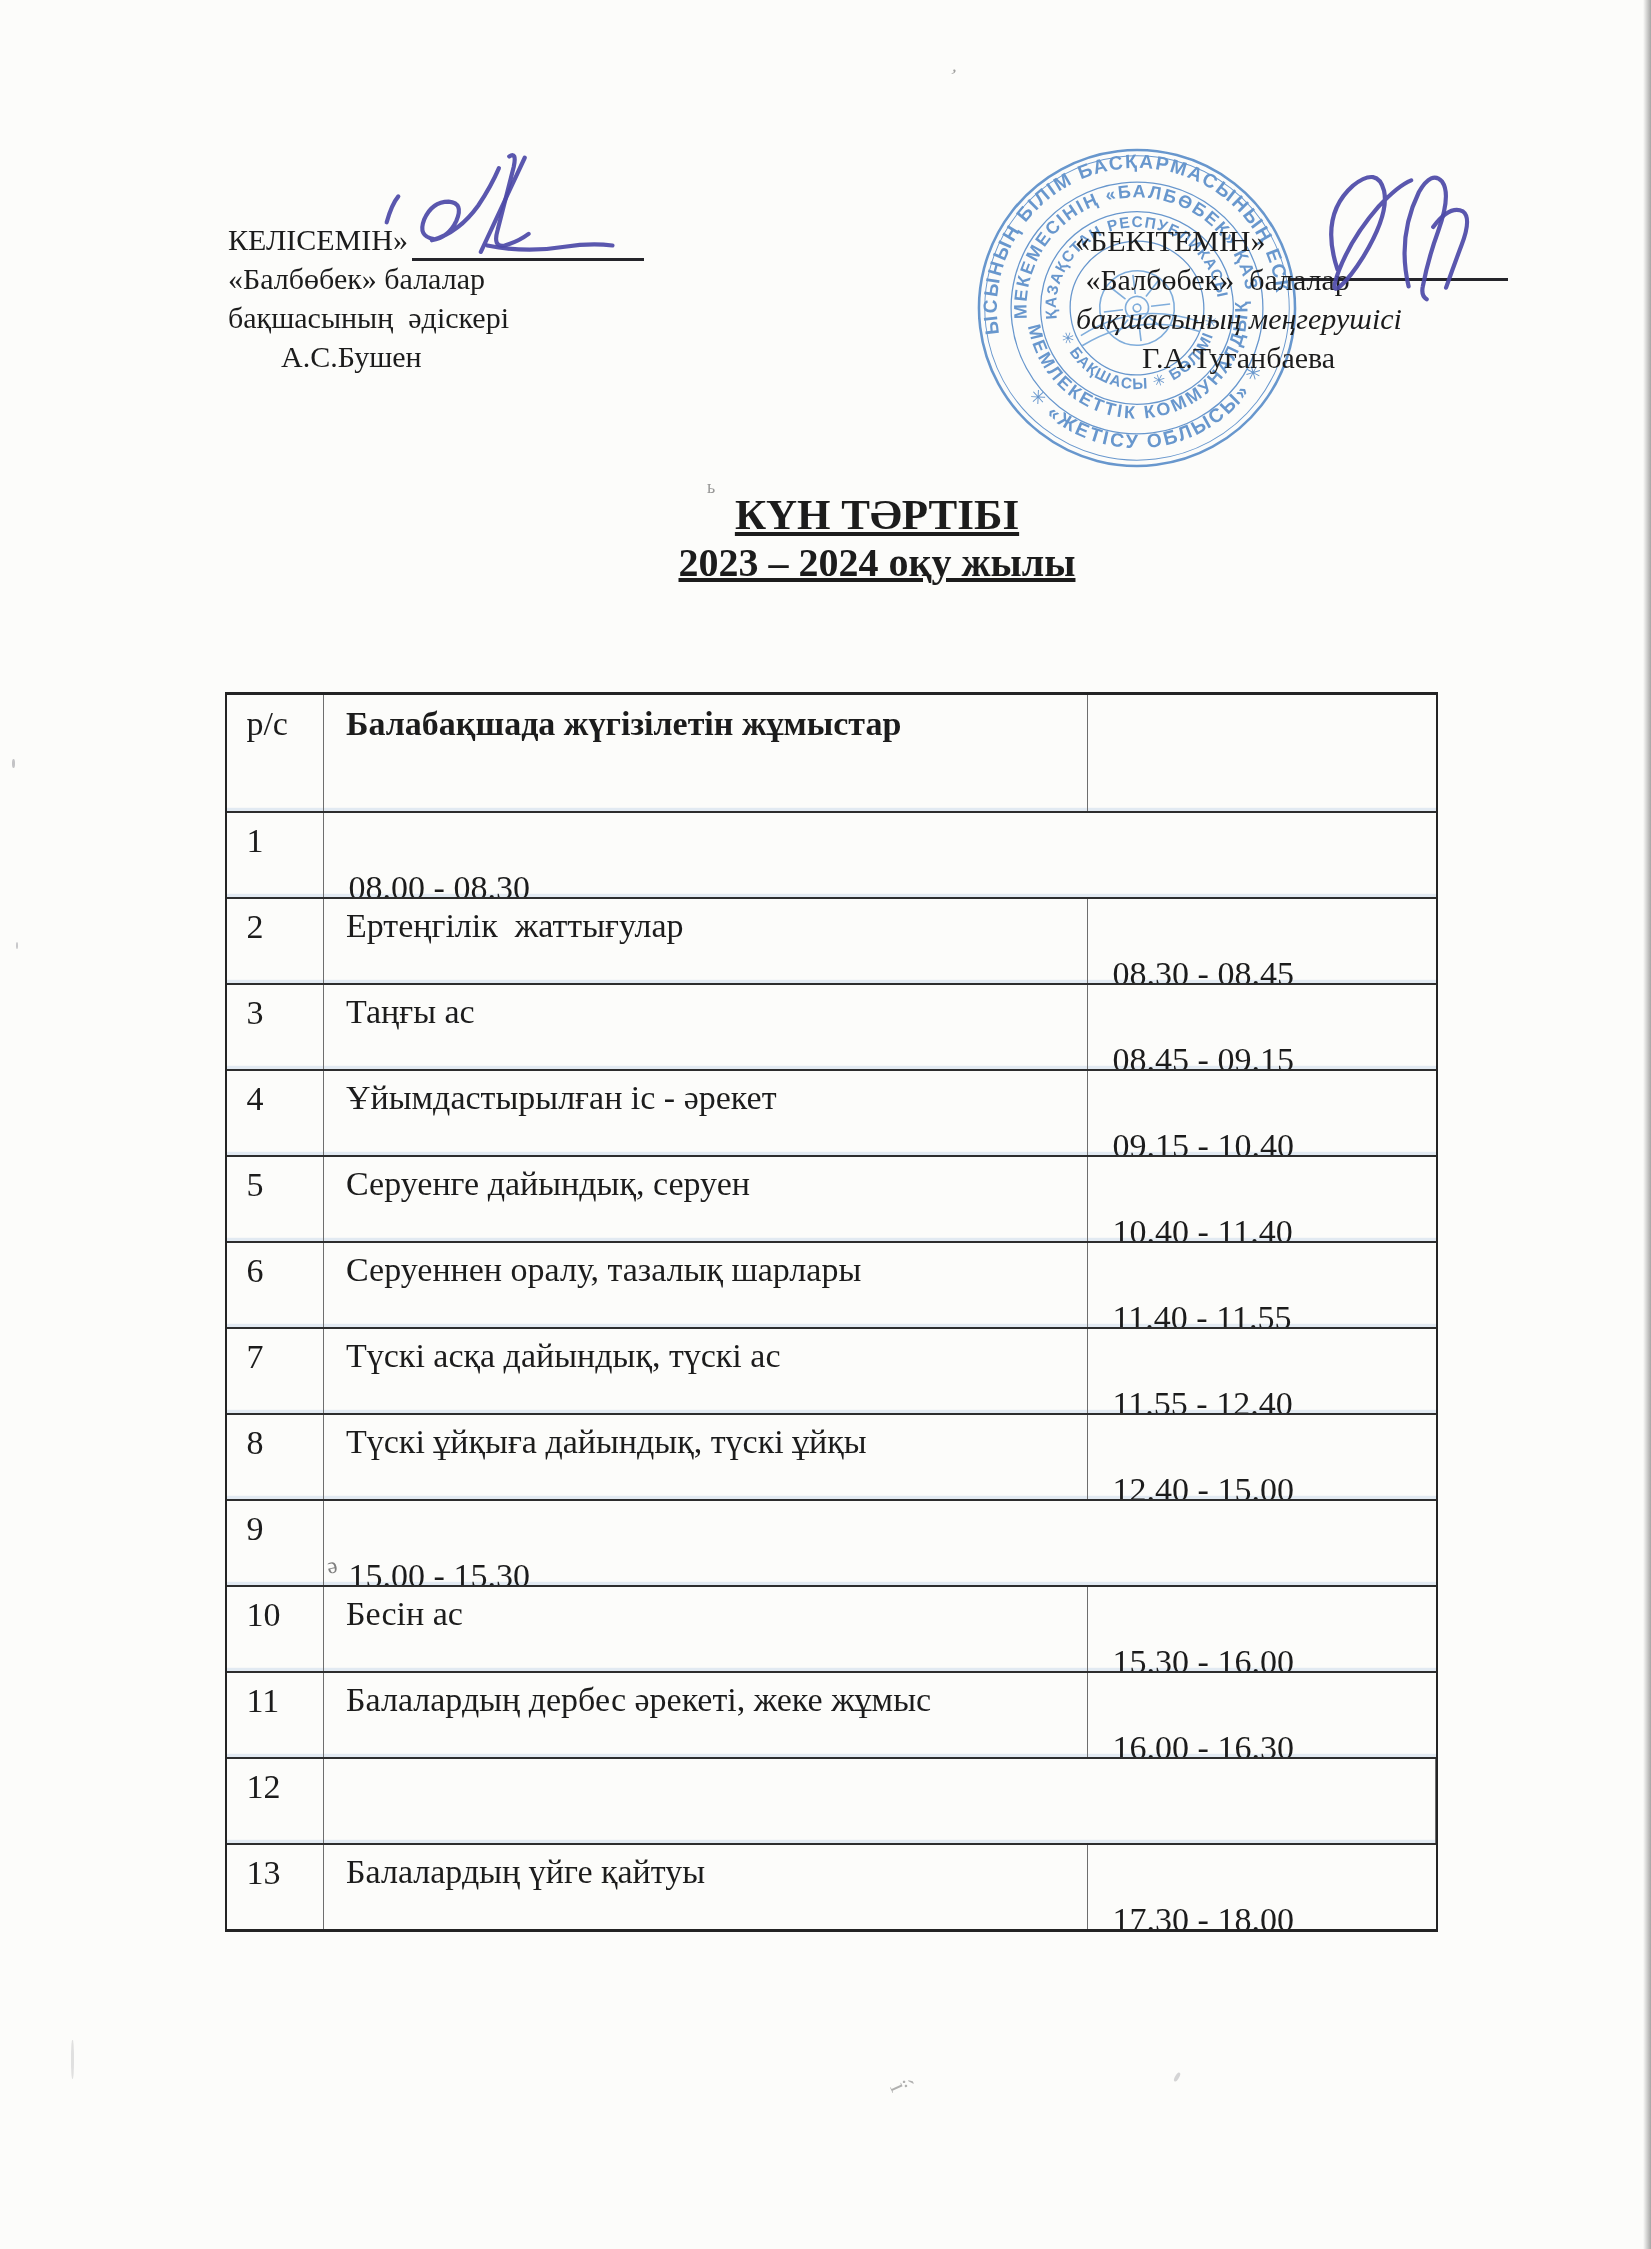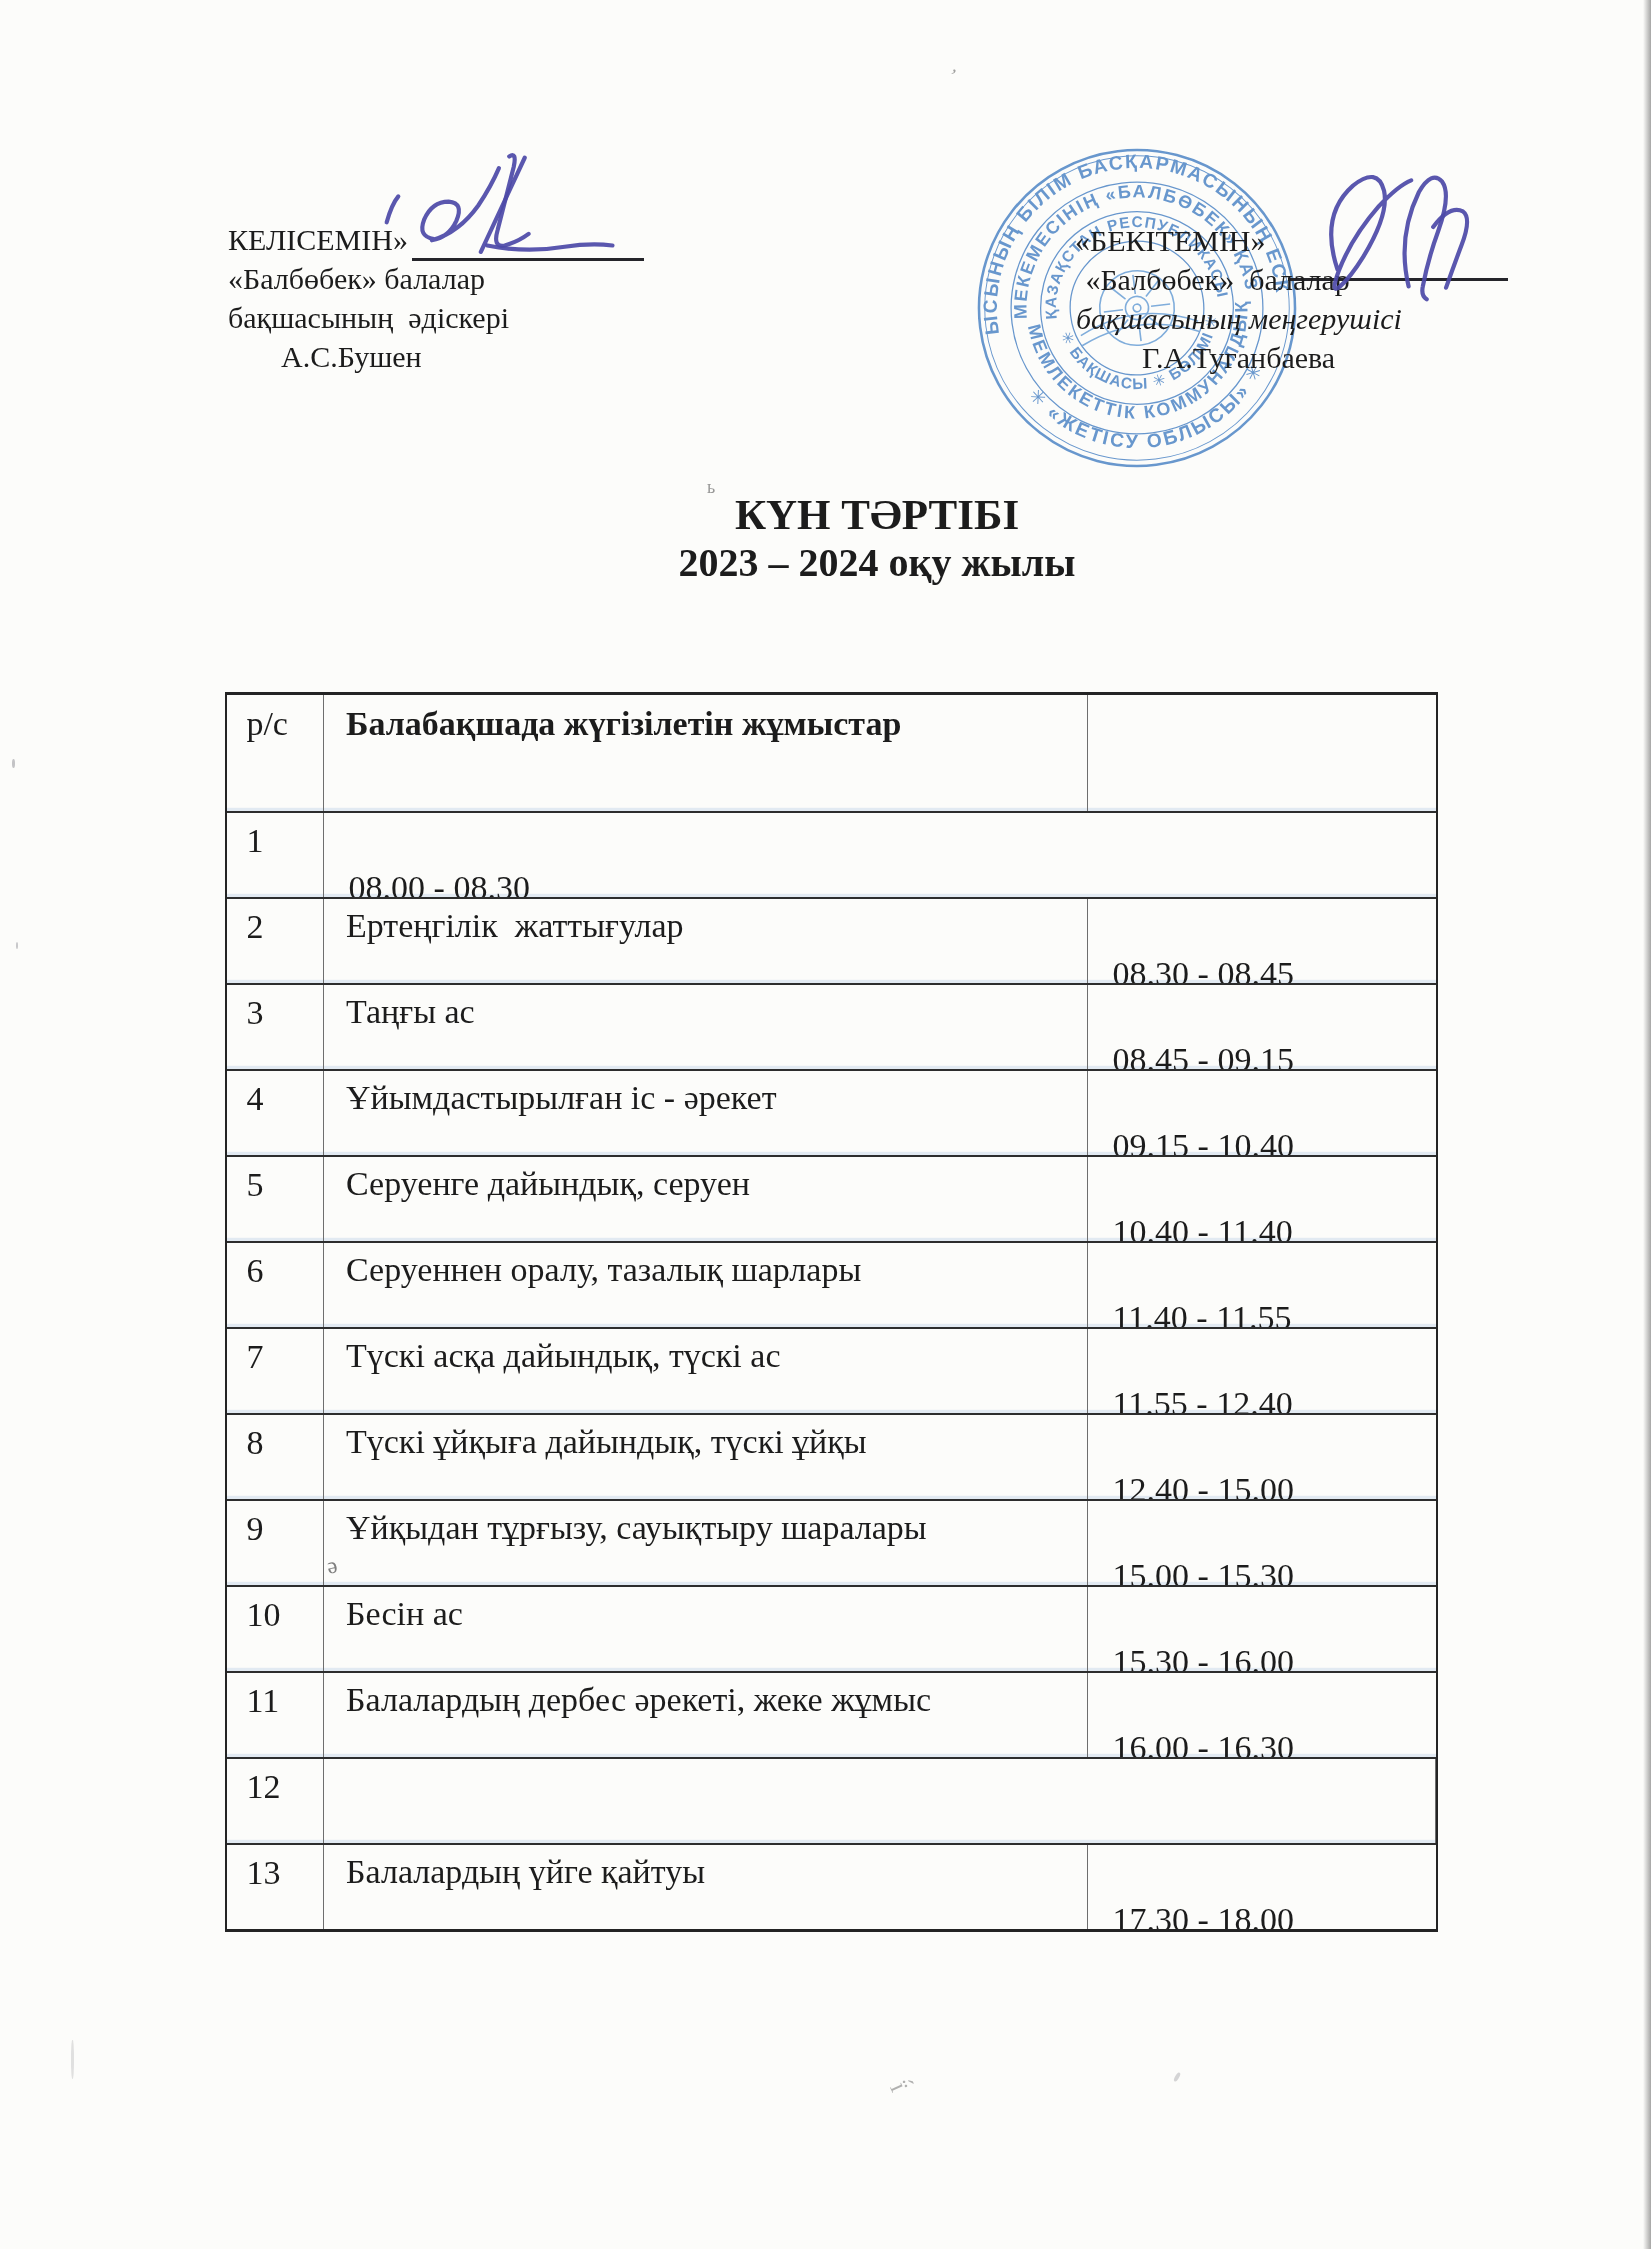--- a/index.html
+++ b/index.html
@@ -30,21 +30,21 @@
   .sig-svg{position:absolute;z-index:5;}
   .sig-svg path{fill:none;stroke:#4c49a7;stroke-width:6.5;stroke-linecap:round;stroke-linejoin:round;opacity:.92;}
 
   
   .stamp-svg{position:absolute;left:970px;top:141px;width:334px;height:334px;z-index:1;opacity:.85;transform:rotate(-7deg);}
   .stamp-svg .ring{fill:none;stroke:#4f86c6;}
   .stamp-svg text{fill:#4f86c6;font-family:"Liberation Sans","DejaVu Sans",sans-serif;font-weight:bold;}
   .stamp-svg .emblem{fill:none;stroke:#6ba0d6;stroke-width:2.5;}
 
   
-  .doc-title{left:388px;top:491px;width:978px;text-align:center;font-weight:bold;z-index:2;}
+  .doc-title{left:388px;top:491px;width:978px;text-align:center;font-weight:bold;z-index:2;text-decoration:underline;}
   .doc-title .t1{font-size:43px;line-height:48px;}
   .doc-title .t2{font-size:40px;line-height:48px;white-space:pre-wrap;}
   .doc-title .t3{font-size:40px;line-height:48px;white-space:pre-wrap;}
 
   
   .schedule{
     left:225px;top:692px;width:1209px;
     border:2.6px solid #242424;
     border-top-width:3.2px;border-bottom-width:3.2px;
     background:transparent;
@@ -200,21 +200,20 @@
       <div class="cell c2">Түскі асқа дайындық, түскі ас</div>
       <div class="cell c3">11.55 - 12.40</div>
     </div>
     <div class="t-row">
       <div class="cell c1">8</div>
       <div class="cell c2">Түскі ұйқыға дайындық, түскі ұйқы</div>
       <div class="cell c3">12.40 - 15.00</div>
     </div>
     <div class="t-row">
       <div class="cell c1">9</div>
-      <div class="cell c2">Ұйқыдан тұрғызу, сауықтыру шаралары</div>
       <div class="cell c3">15.00 - 15.30</div>
     </div>
     <div class="t-row">
       <div class="cell c1">10</div>
       <div class="cell c2">Бесін ас</div>
       <div class="cell c3">15.30 - 16.00</div>
     </div>
     <div class="t-row">
       <div class="cell c1">11</div>
       <div class="cell c2">Балалардың дербес әрекеті, жеке жұмыс</div>

